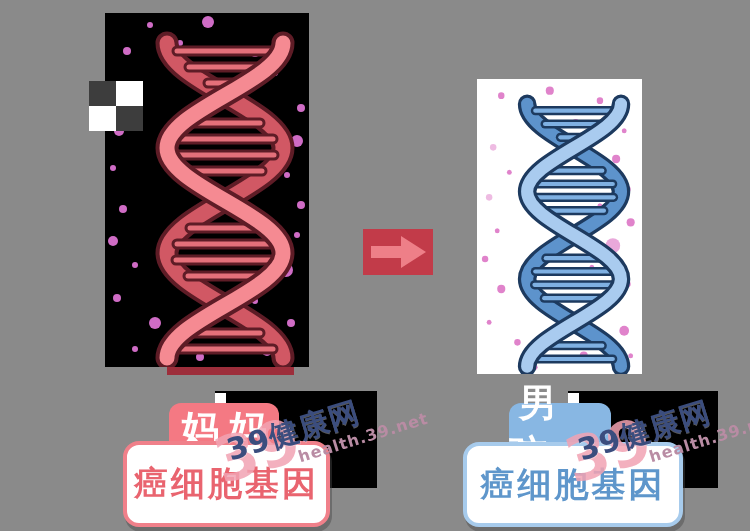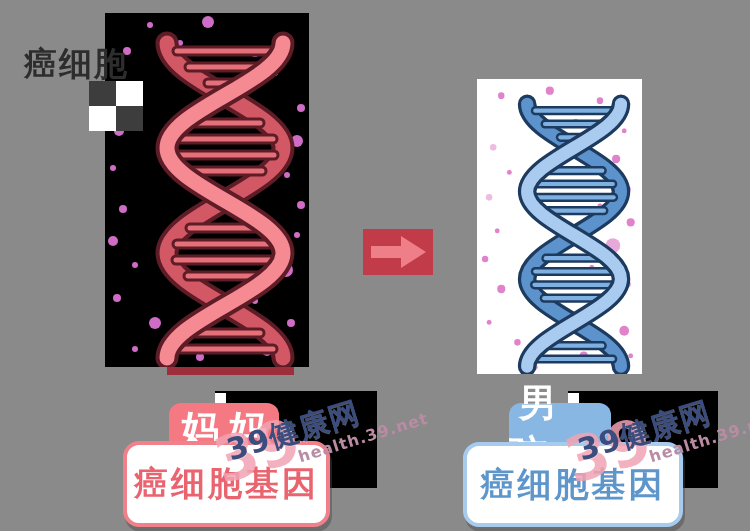--- a/index.html
+++ b/index.html
@@ -139,21 +139,20 @@
           <circle cx="30" cy="336" r="3"></circle>
           <circle cx="95" cy="344" r="4"></circle>
         <circle cx="162" cy="338" r="5"></circle>
       </g>
       <use href="#helix-geo"></use>
     </svg>
   </div>
 
   <div class="abs" id="base-bar"></div>
 
-  <div class="abs" id="cancer-label">癌细胞</div>
 
   <div class="abs" id="checker">
     <div class="checker-dark"></div>
     <div class="checker-white"></div>
     <div class="checker-white"></div>
     <div class="checker-dark"></div>
   </div>
 
   <div class="abs" id="arrow-box">
     <svg width="70" height="46" viewBox="0 0 70 46">

